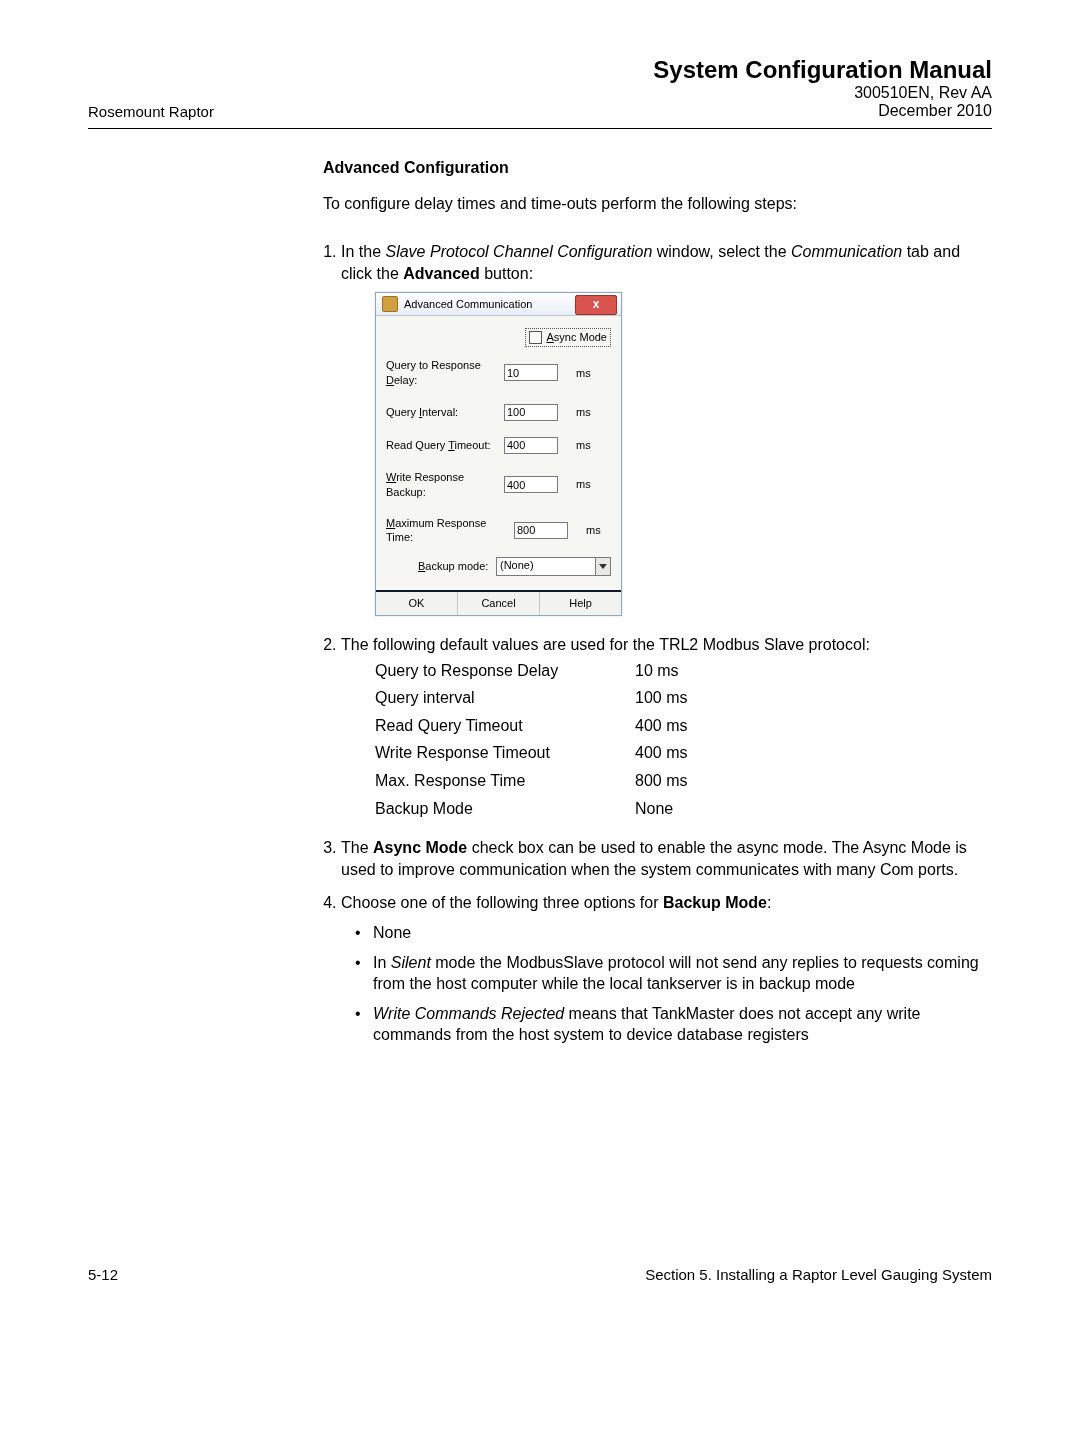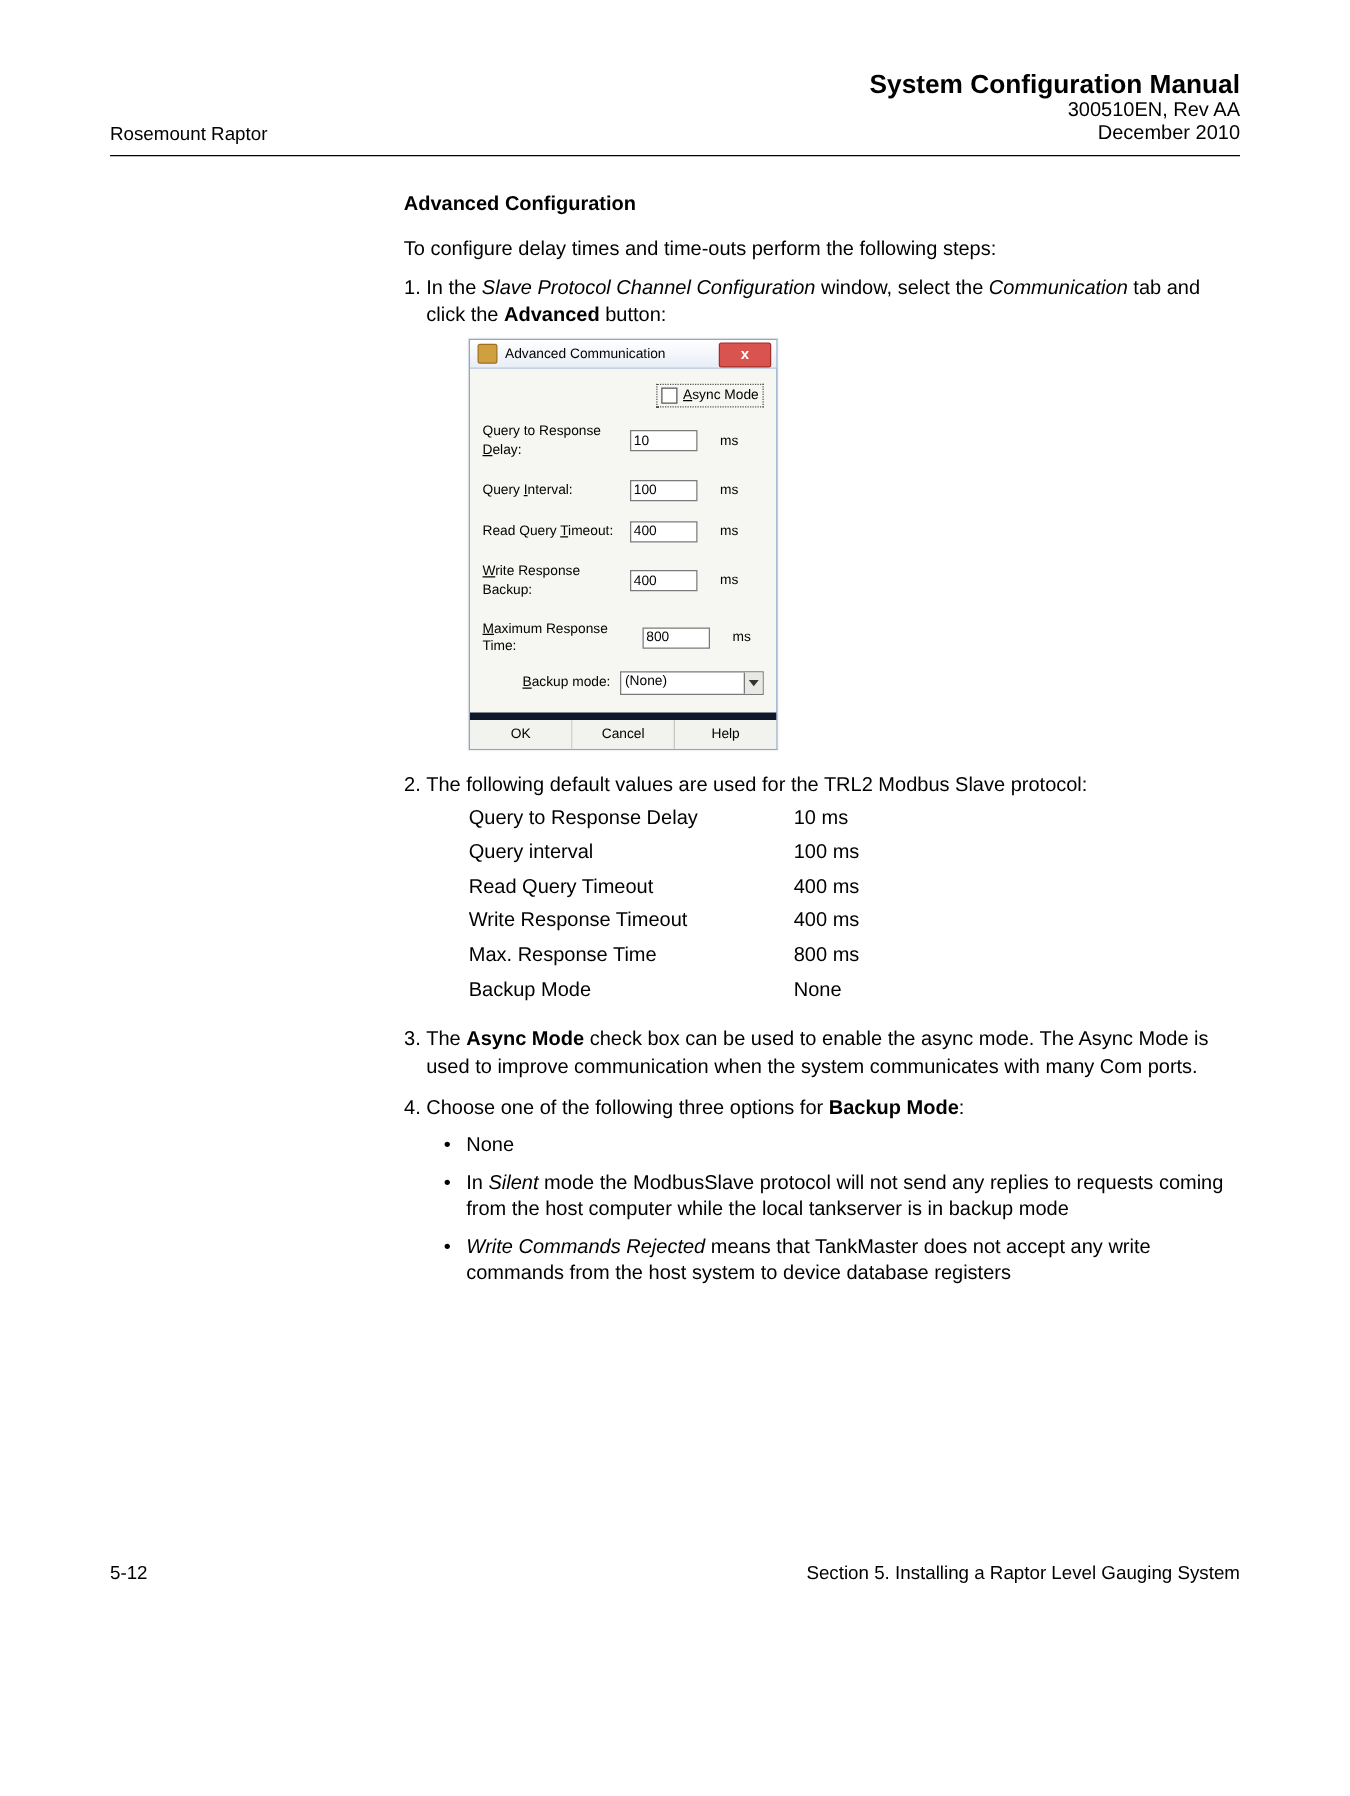--- a/index.html
+++ b/index.html
@@ -21,41 +21,41 @@
     margin-bottom: 8px;
   }
   .header-left {
     font-size: 15px;
   }
   .header-right {
     text-align: right;
   }
   .header-title {
     font-weight: bold;
-    font-size: 21px;
+    font-size: 24px;
   }
   .header-sub {
     font-size: 16px;
   }
   hr.hdr-rule {
     border: none;
     border-top: 1px solid #000;
     margin: 6px 0 28px 0;
   }
   .content {
     margin-left: 235px;
     font-size: 16px;
     line-height: 1.35;
   }
   .section-heading {
     font-weight: bold;
     margin-bottom: 14px;
   }
   .intro {
-    margin-bottom: 10px;
+    margin-bottom: 27px;
   }
   ol.steps {
     margin: 0 0 0 18px;
     padding: 0;
   }
   ol.steps > li {
     margin-bottom: 12px;
   }
   .italic { font-style: italic; }
   .bold { font-weight: bold; }
@@ -157,21 +157,21 @@
     display: flex; align-items: center; justify-content: center;
   }
   .select-arrow::after {
     content: "";
     border-left: 4px solid transparent;
     border-right: 4px solid transparent;
     border-top: 5px solid #333;
   }
   .dialog-buttons {
     display: flex;
-    border-top: 6px solid #0f172a;
+    border-top: 2px solid #0f172a;
     margin: 4px -10px -8px -10px;
   }
   .dlg-btn {
     flex: 1;
     text-align: center;
     padding: 4px 0;
     border-right: 1px solid #c8c8c0;
     background: #f2f2ee;
     cursor: default;
   }

